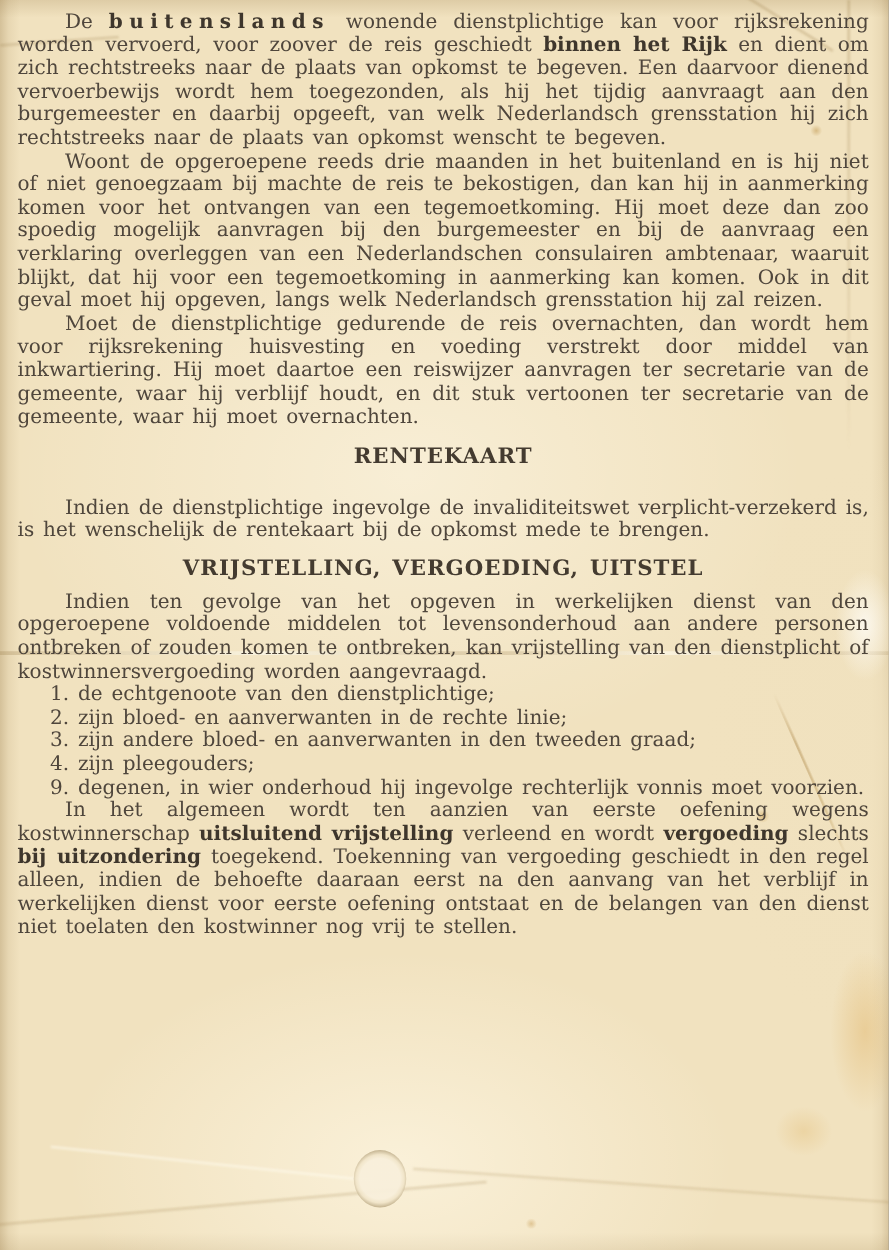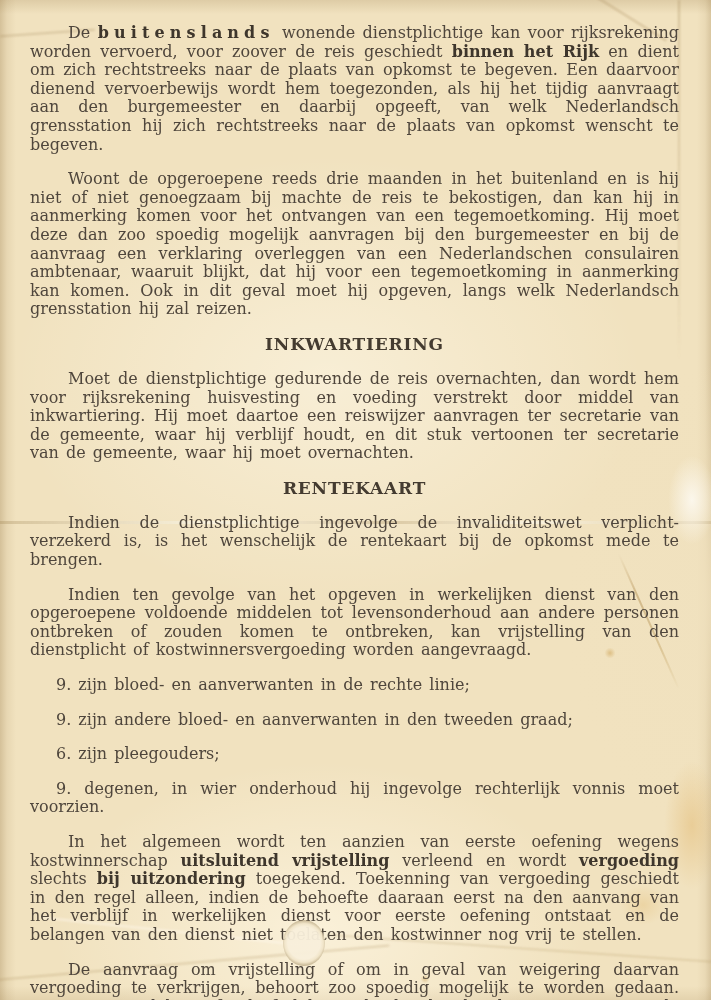--- a/index.html
+++ b/index.html
@@ -23,34 +23,34 @@
   }
   .content {
     position: relative;
     z-index: 3;
     padding: 8px 16px 0 14px;
     font-size: 16px;
     line-height: 18.6px;
     text-align: justify;
     word-spacing: 2px;
   }
-  .content p { margin: 16px; text-indent: 38px; }
+  .content p { margin: 0; text-indent: 38px; }
   .content p.li { text-indent: 26px; }
   .b { font-weight: bold; color: #3e362c; }
   .ls { font-weight: bold; letter-spacing: 0.32em; color: #3e362c; }
   h2 {
     margin: 10px 0 7px 0;
     font-size: 17px;
     line-height: 19px;
     font-weight: bold;
     text-align: center;
     letter-spacing: 0.8px;
     color: #443b30;
   }
-  h2.h-rentekaart   { margin-top: 13px; margin-bottom: 6px; }
+  h2.h-rentekaart   { margin-top: 13px; margin-bottom: 22px; }
   h2.h-vrijstelling { margin-top: 12px; margin-bottom: 7px; }
 
   
   .artifact { position: absolute; pointer-events: none; }
   .crease-h-mid {
     left: 0; top: 521px; width: 711px; height: 3px; z-index: 2;
     background: linear-gradient(90deg, rgba(165,138,88,0.35), rgba(255,255,245,0.55) 30%, rgba(165,138,88,0.30) 55%, rgba(255,252,240,0.6) 75%, rgba(165,138,88,0.25));
     filter: blur(0.6px);
   }
   .crease-v-right {
@@ -119,35 +119,35 @@
 </style>
 </head>
 <body>
 
 <div class="paper">
 
   <div class="content">
     <p><span>De </span><span class="ls">buitenslands</span><span> wonende dienstplichtige kan voor rijksrekening worden vervoerd, voor zoover de reis geschiedt </span><span class="b">binnen het Rijk</span><span> en dient om zich rechtstreeks naar de plaats van opkomst te begeven. Een daarvoor dienend vervoerbewijs wordt hem toegezonden, als hij het tijdig aanvraagt aan den burgemeester en daarbij opgeeft, van welk Nederlandsch grensstation hij zich rechtstreeks naar de plaats van opkomst wenscht te begeven.</span></p>
     <p>Woont de opgeroepene reeds drie maanden in het buitenland en is hij niet of niet genoegzaam bij machte de reis te bekostigen, dan kan hij in aanmerking komen voor het ontvangen van een tegemoetkoming. Hij moet deze dan zoo spoedig mogelijk aanvragen bij den burgemeester en bij de aanvraag een verklaring overleggen van een Nederlandschen consulairen ambtenaar, waaruit blijkt, dat hij voor een tegemoetkoming in aanmerking kan komen. Ook in dit geval moet hij opgeven, langs welk Nederlandsch grensstation hij zal reizen.</p>
 
-    <h2>INKWARTIERING</h2>
     <p>Moet de dienstplichtige gedurende de reis overnachten, dan wordt hem voor rijksrekening huisvesting en voeding verstrekt door middel van inkwartiering. Hij moet daartoe een reiswijzer aanvragen ter secretarie van de gemeente, waar hij verblijf houdt, en dit stuk vertoonen ter secretarie van de gemeente, waar hij moet overnachten.</p>
 
     <h2 class="h-rentekaart">RENTEKAART</h2>
     <p>Indien de dienstplichtige ingevolge de invaliditeitswet verplicht-verzekerd is, is het wenschelijk de rentekaart bij de opkomst mede te brengen.</p>
 
+    <h2 class="h-vrijstelling">VRIJSTELLING, VERGOEDING, UITSTEL</h2>
     <p>Indien ten gevolge van het opgeven in werkelijken dienst van den opgeroepene voldoende middelen tot levensonderhoud aan andere personen ontbreken of zouden komen te ontbreken, kan vrijstelling van den dienstplicht of kostwinnersvergoeding worden aangevraagd.</p>
 
-    <p class="li">9. zijn bloed- en aanverwanten in de rechte linie;</p>
-    <p class="li">9. zijn andere bloed- en aanverwanten in den tweeden graad;</p>
-    <p class="li">6. zijn pleegouders;</p>
+    <p class="li">1. de echtgenoote van den dienstplichtige;</p>
+    <p class="li">2. zijn bloed- en aanverwanten in de rechte linie;</p>
+    <p class="li">3. zijn andere bloed- en aanverwanten in den tweeden graad;</p>
+    <p class="li">4. zijn pleegouders;</p>
     <p class="li">9. degenen, in wier onderhoud hij ingevolge rechterlijk vonnis moet voorzien.</p>
 
     <p><span>In het algemeen wordt ten aanzien van eerste oefening wegens kostwinnerschap </span><span class="b">uitsluitend vrijstelling</span><span> verleend en wordt </span><span class="b">vergoeding</span><span> slechts </span><span class="b">bij uitzondering</span><span> toegekend. Toekenning van vergoeding geschiedt in den regel alleen, indien de behoefte daaraan eerst na den aanvang van het verblijf in werkelijken dienst voor eerste oefening ontstaat en de belangen van den dienst niet toelaten den kostwinner nog vrij te stellen.</span></p>
-    <p>De aanvraag om vrijstelling of om in geval van weigering daarvan vergoeding te verkrijgen, behoort zoo spoedig mogelijk te worden gedaan. Zij moet mondeling of schriftelijk geschieden bij den burgemeester van de gemeente, waar de verzoeker woont.</p>
   </div>
 
   <div class="artifact crease-h-mid"></div>
   <div class="artifact crease-v-right"></div>
   <div class="artifact crease-top-right"></div>
   <div class="artifact crease-top-left"></div>
   <div class="artifact crack-right"></div>
   <div class="artifact crease-bottom-1"></div>
   <div class="artifact crease-bottom-2"></div>
   <div class="artifact crease-bottom-3"></div>

